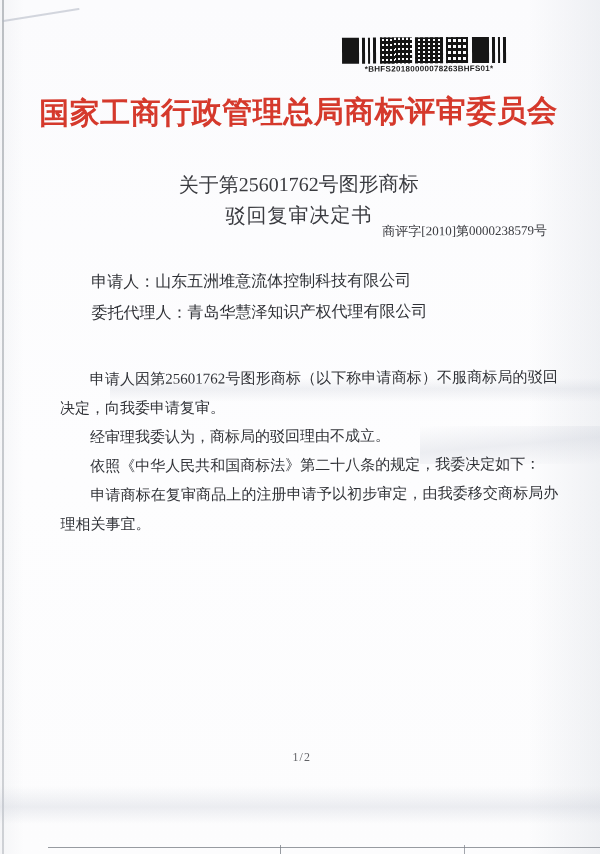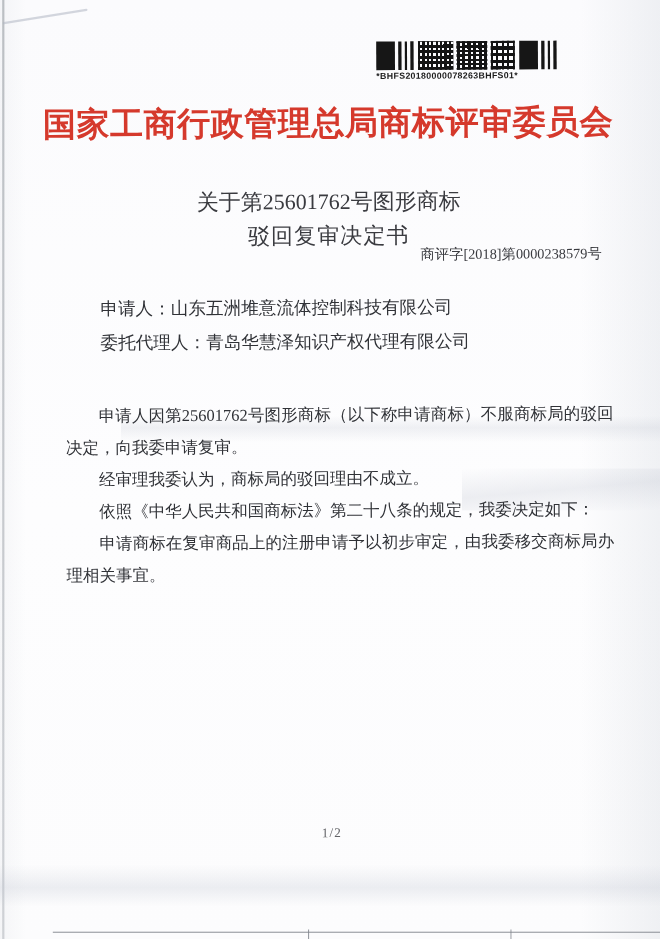--- a/index.html
+++ b/index.html
@@ -57,21 +57,21 @@
   }
   .scanline-tick-2 {
     position: absolute; left: 464px; top: 845px; width: 1px; height: 9px;
     background: rgba(125,130,138,0.7);
   }
 
   
   .barcode-wrap {
     position: absolute;
     left: 344px; top: 38px; width: 174px;
-    text-align: left;
+    text-align: center;
   }
   .barcode {
     display: flex;
     align-items: flex-start;
     height: 26px;
     justify-content: flex-start;
   }
   .bc { display: inline-block; height: 26px; }
   .bc-solid { width: 17px; background: #161616; }
   .bc-bar   { width: 3px;  background: #161616; margin-left: 3px; }
@@ -190,21 +190,21 @@
       <div class="barcode-text">*BHFS20180000078263BHFS01*</div>
     </div>
 
     <div class="issuer-title">国家工商行政管理总局商标评审委员会</div>
 
     <div class="subject">
       <div class="line1">关于第25601762号图形商标</div>
       <div class="line2">驳回复审决定书</div>
     </div>
 
-    <div class="ref-number">商评字[2018]第0000238579号</div>
+    <div class="ref-number">商评字[2010]第0000238579号</div>
 
     <div class="content">
       <p class="party">申请人：山东五洲堆意流体控制科技有限公司</p>
       <p class="party party-agent">委托代理人：青岛华慧泽知识产权代理有限公司</p>
       <div class="bodytext">
         <p>申请人因第25601762号图形商标（以下称申请商标）不服商标局的驳回决定，向我委申请复审。</p>
         <p>经审理我委认为，商标局的驳回理由不成立。</p>
         <p>依照《中华人民共和国商标法》第二十八条的规定，我委决定如下：</p>
         <p>申请商标在复审商品上的注册申请予以初步审定，由我委移交商标局办理相关事宜。</p>
       </div>

